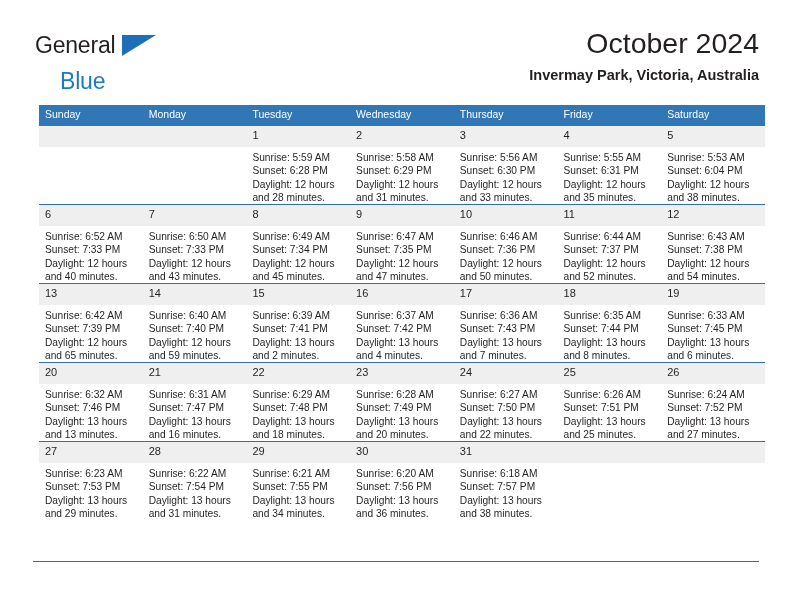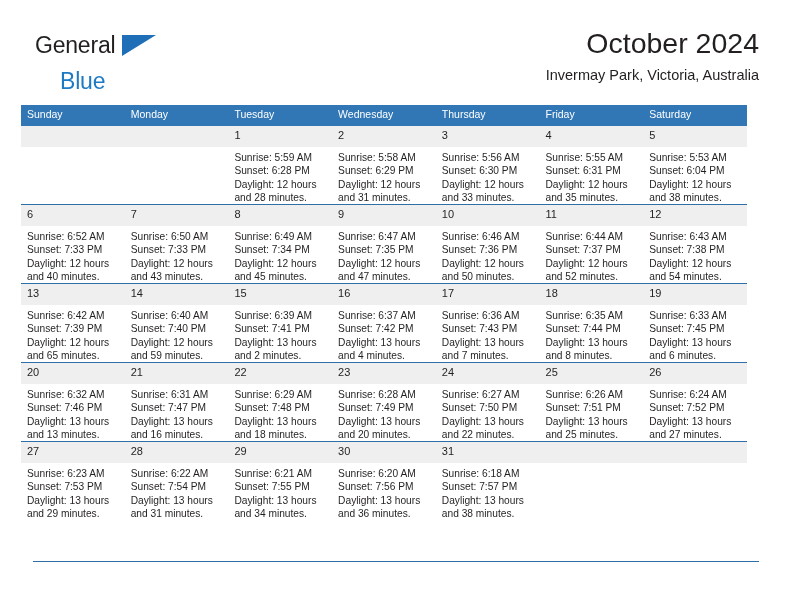--- a/index.html
+++ b/index.html
@@ -79,31 +79,31 @@
   .cal-title {
     font-size: 28.5px;
     font-weight: normal;
     color: #231f20;
     line-height: 1.1;
     margin: 0;
     white-space: nowrap;
   }
   .cal-sub {
     font-size: 14.5px;
-    font-weight: normal;
+    font-weight: bold;
     color: #231f20;
     margin: 9px 0 0 0;
     line-height: 1.1;
     white-space: nowrap;
   }
 
   
   .cal {
     position: absolute;
-    left: 21px;
+    left: 39px;
     top: 105px;
     width: 726px;
     border-collapse: collapse;
     table-layout: fixed;
   }
 
   .cal .dow-row th {
     background: #3176b5;
     color: #ffffff;
     font-size: 10.5px;

